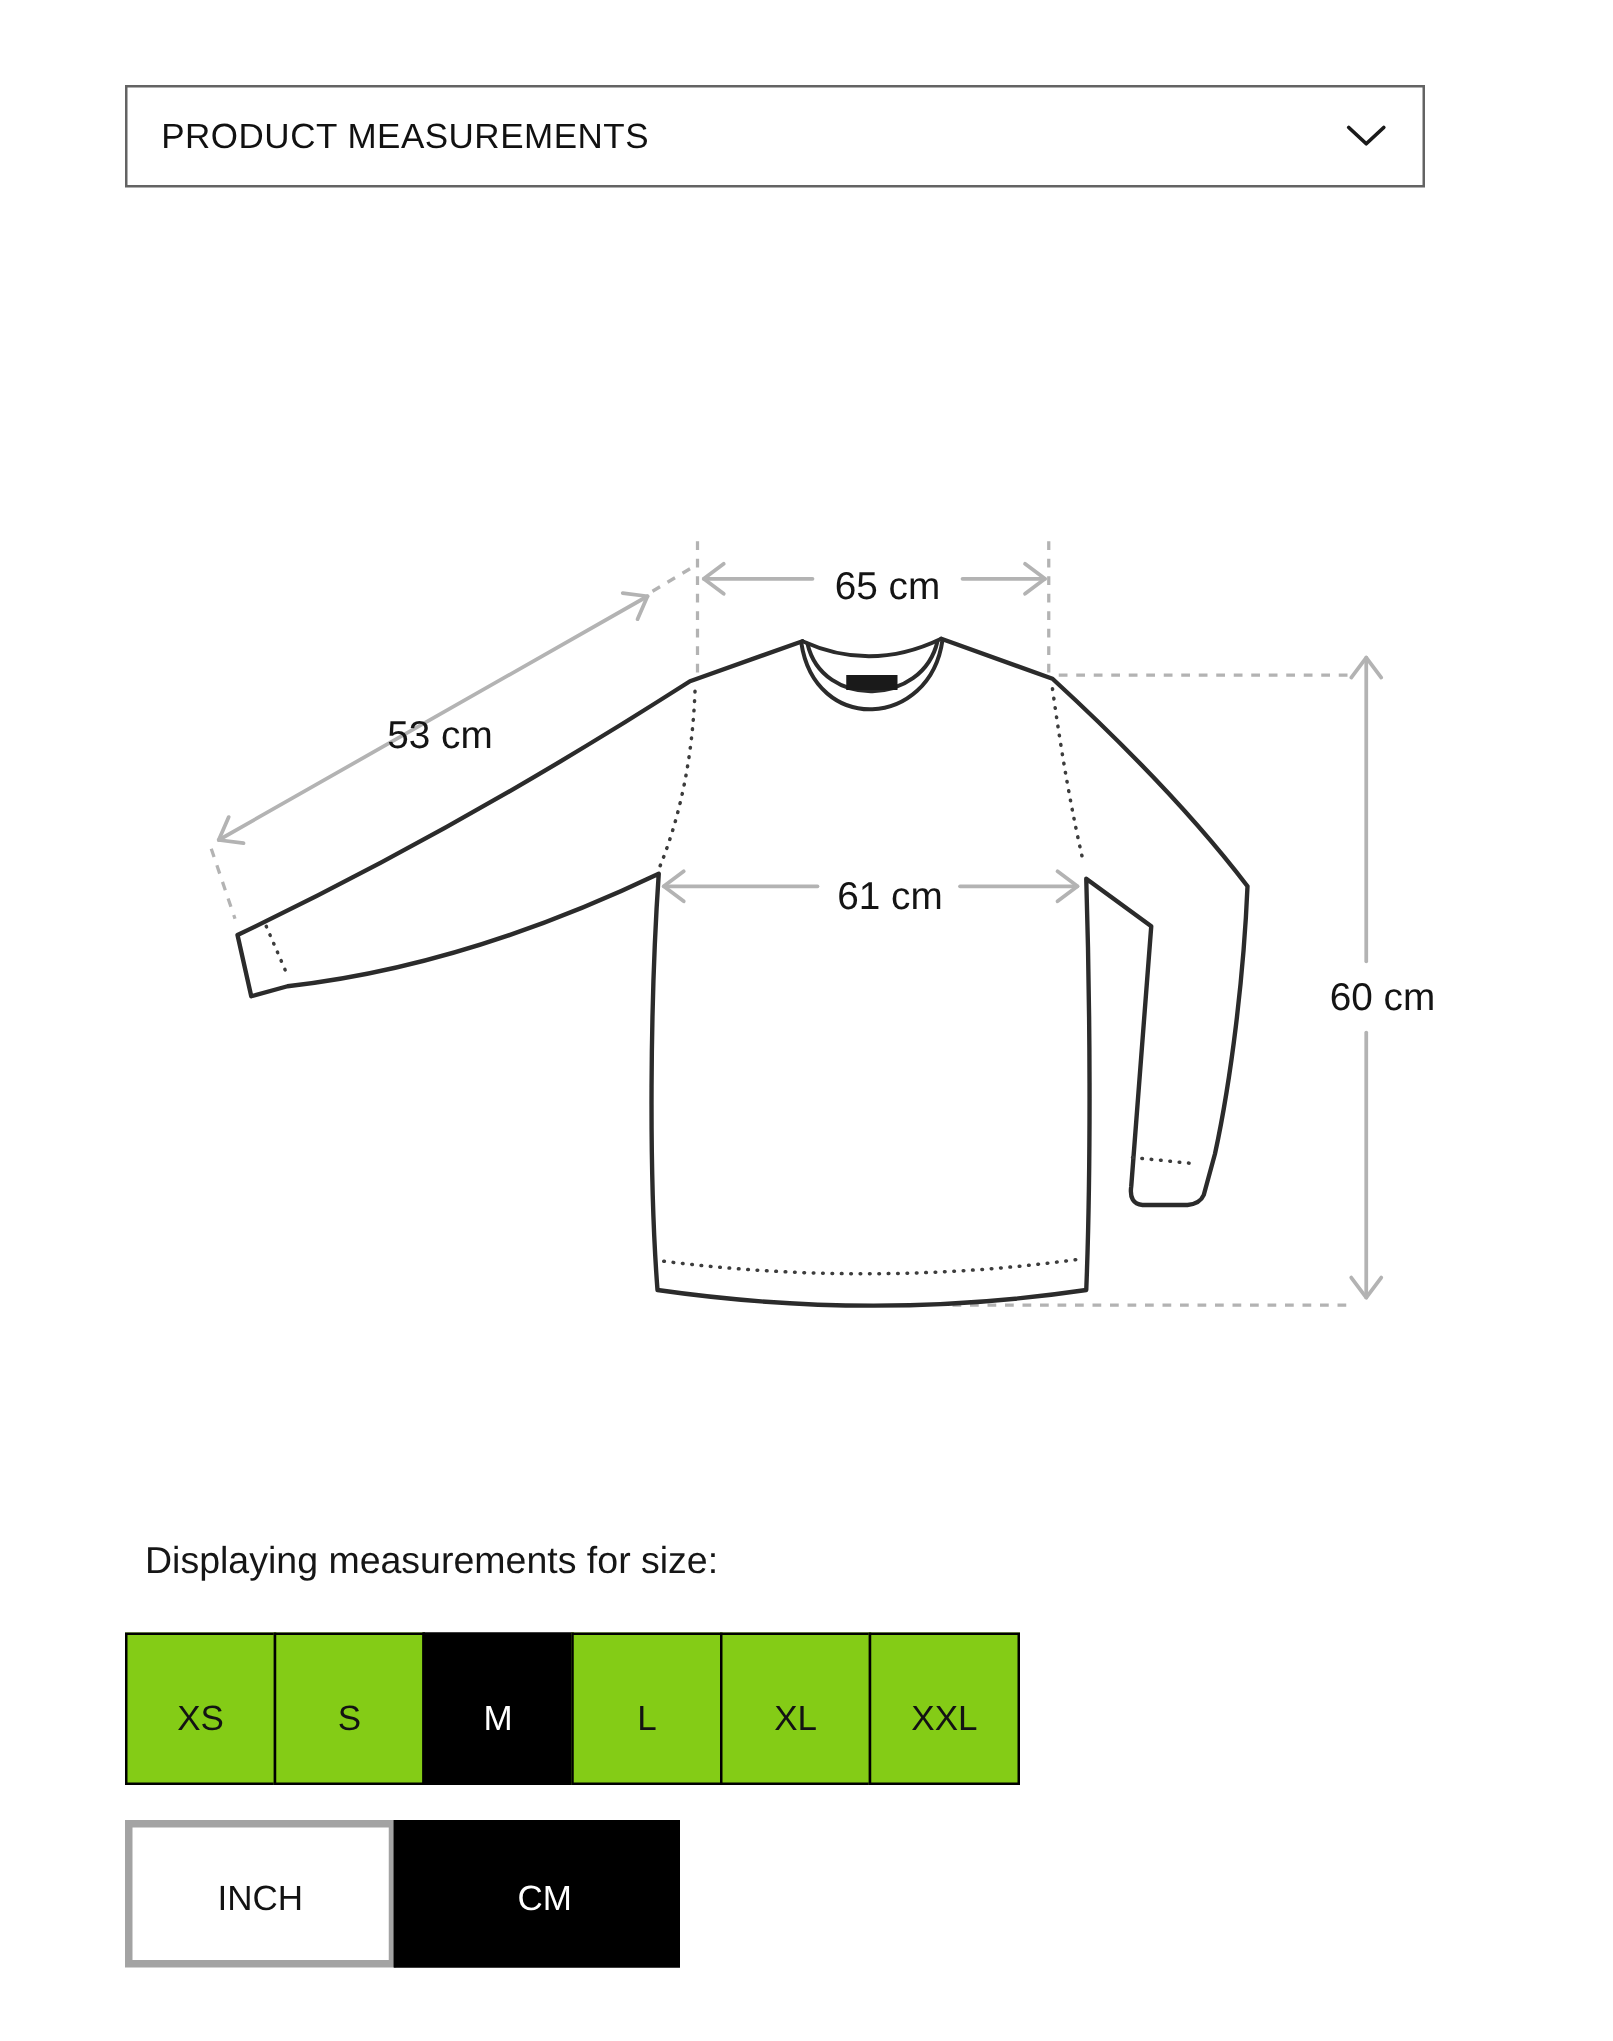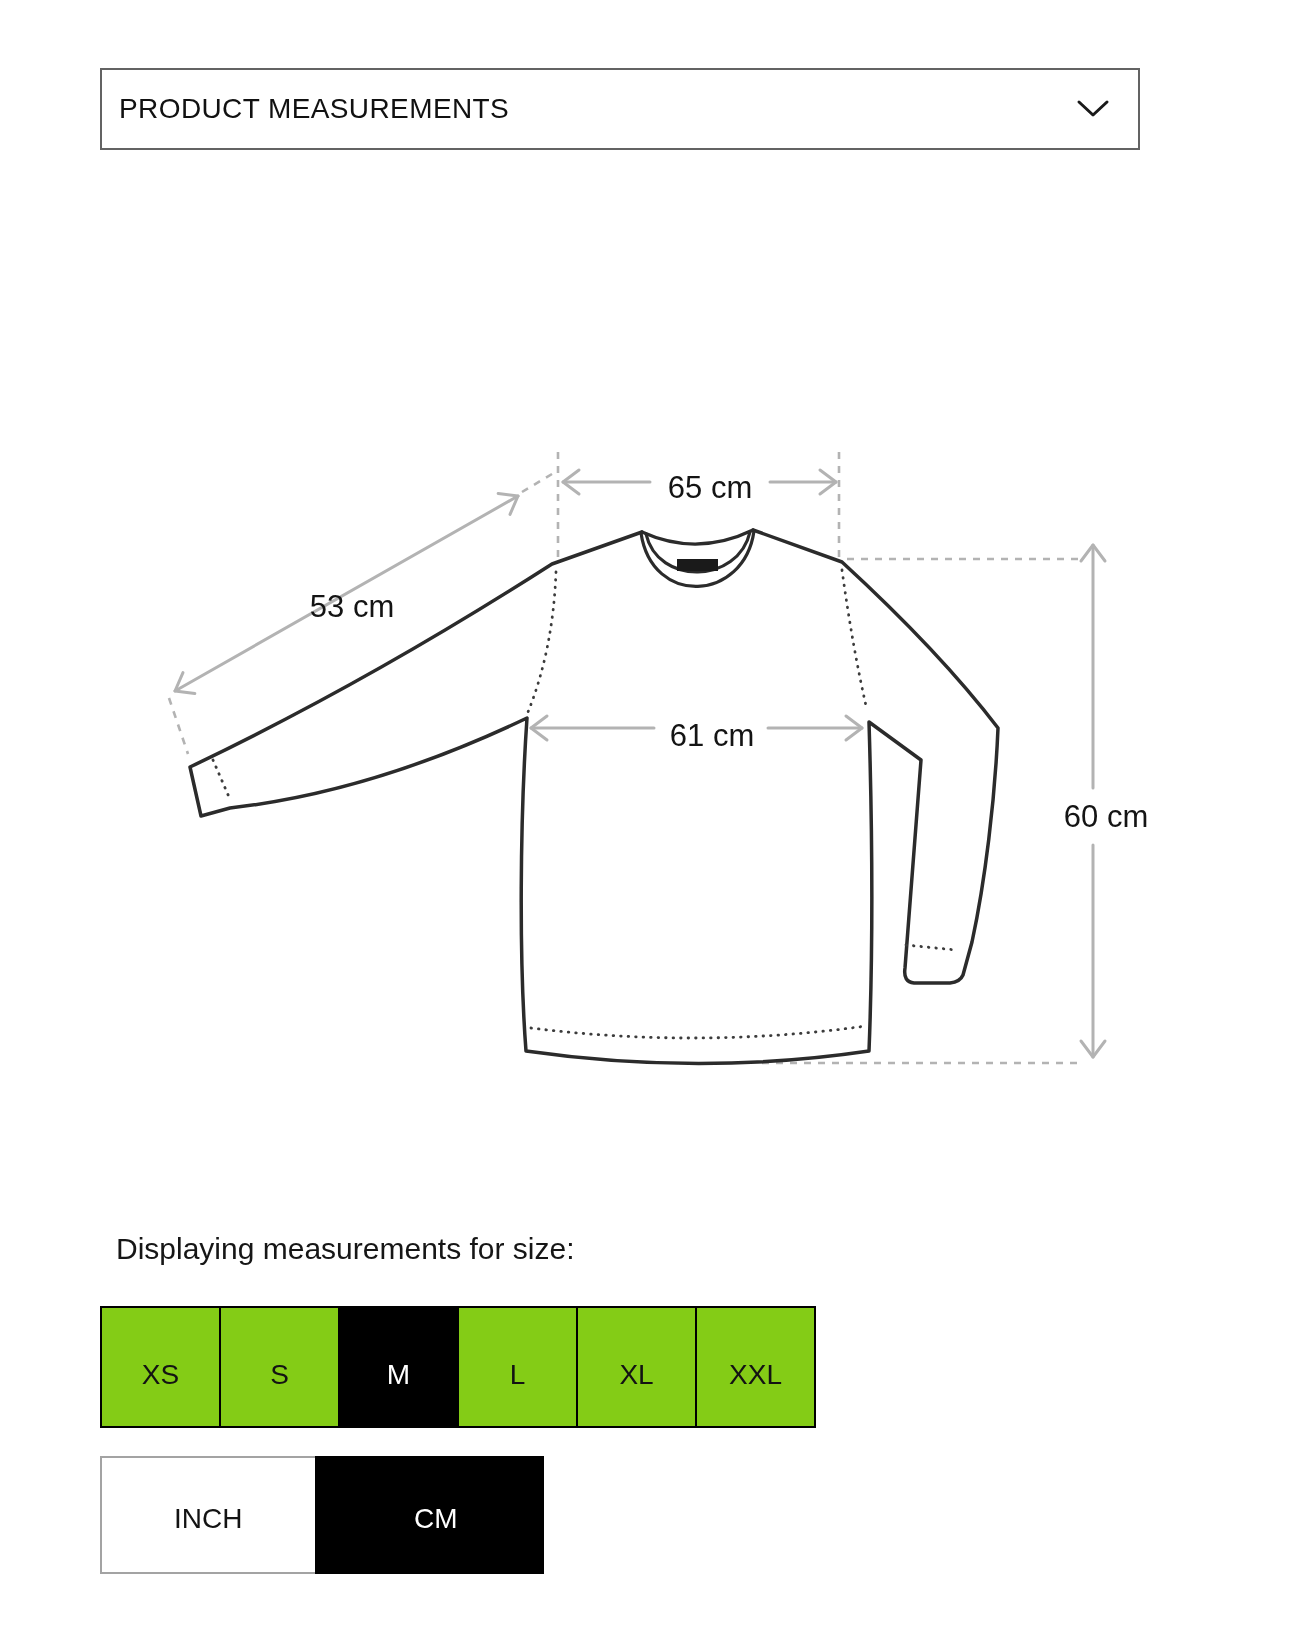--- a/index.html
+++ b/index.html
@@ -3,41 +3,41 @@
 <meta charset="utf-8">
 <style>
   html,body{margin:0;padding:0;background:#ffffff;}
   body{font-family:"Liberation Sans","DejaVu Sans",sans-serif;color:#141414;}
   .page{position:relative;width:1290px;height:1633px;background:#fff;overflow:hidden;}
 
   
   .acc{position:absolute;left:100px;top:68px;width:1040px;height:82px;
        border:2px solid #636363;box-sizing:border-box;background:#fff;
        display:flex;align-items:center;justify-content:space-between;cursor:pointer;}
-  .acc-title{padding-left:17px;font-size:28px;letter-spacing:.4px;color:#111;}
+  .acc-title{padding-left:27px;font-size:28px;letter-spacing:.4px;color:#111;}
   .acc-chev{padding-right:28px;display:flex;align-items:center;}
 
   
-  .diagram{position:absolute;left:0;top:400px;width:1290px;height:770px;}
+  .diagram{position:absolute;left:0;top:381px;width:1290px;height:770px;}
   .mtext{font-family:"Liberation Sans","DejaVu Sans",sans-serif;font-size:31px;fill:#141414;}
 
   
   .caption{position:absolute;left:116px;top:1232px;font-size:30px;color:#161616;}
 
   
   .sizes{position:absolute;left:100px;top:1306px;width:716px;height:122px;display:flex;}
   .cell{flex:1;border:2px solid #000;box-sizing:border-box;background:#84cc16;color:#131313;
         display:flex;justify-content:center;align-items:center;padding-top:16px;
         font-size:28px;cursor:pointer;}
   .cell + .cell{margin-left:-2px;}
   .cell.active{background:#000;color:#fff;border-color:#000;}
 
   
   .units{position:absolute;left:100px;top:1456px;width:444px;height:118px;display:flex;}
-  .ucell{flex:1;border:2px solid #a3a3a3;box-sizing:border-box;background:#fff;color:#131313;
+  .ucell{flex:1;border:6px solid #a3a3a3;box-sizing:border-box;background:#fff;color:#131313;
          display:flex;justify-content:center;align-items:center;padding-top:8px;
          font-size:28px;cursor:pointer;}
   .ucell + .ucell{margin-left:-2px;}
   .ucell.active{background:#000;color:#fff;border-color:#000;padding-left:13px;}
 </style>
 </head>
 <body>
 
 <div class="page">
 

